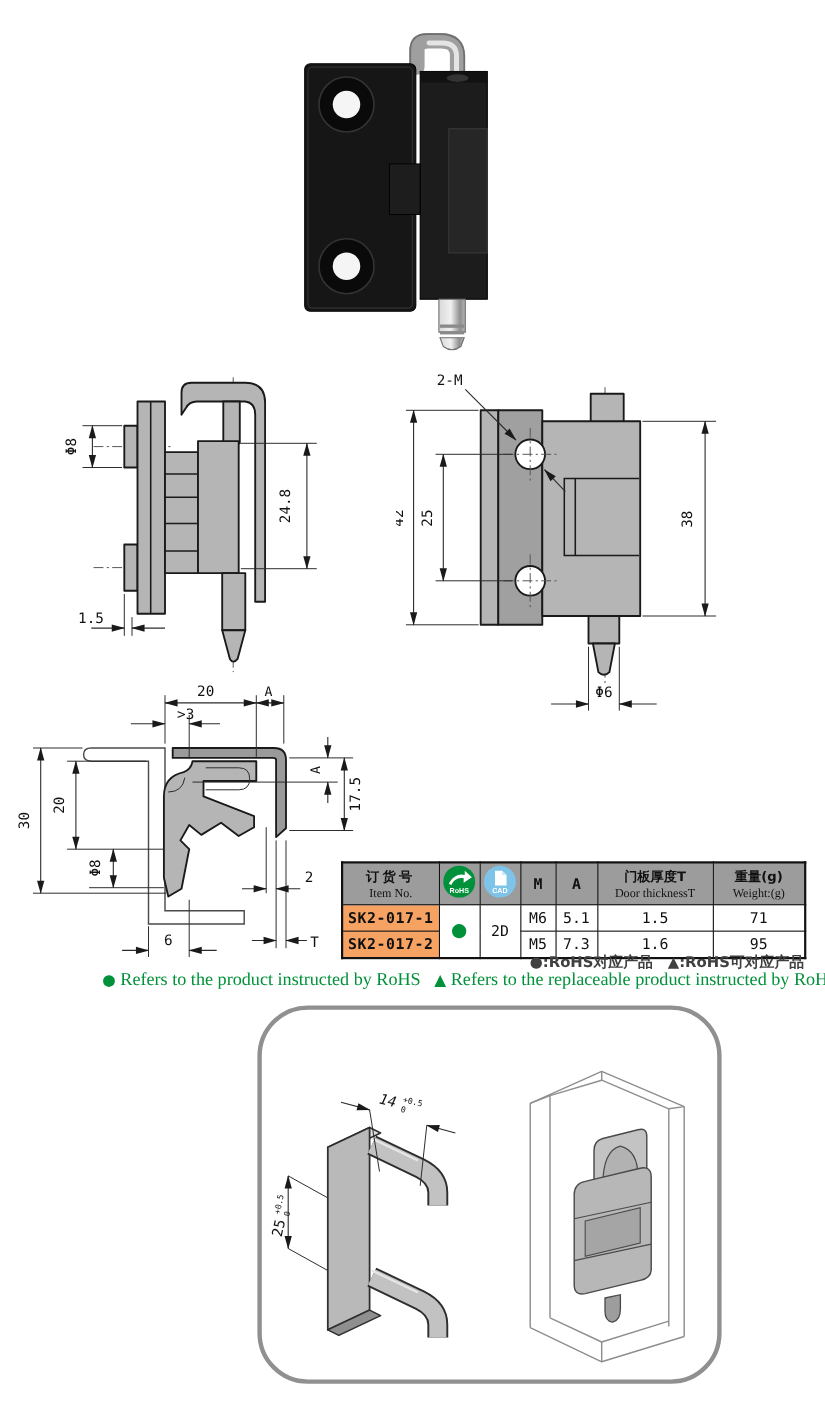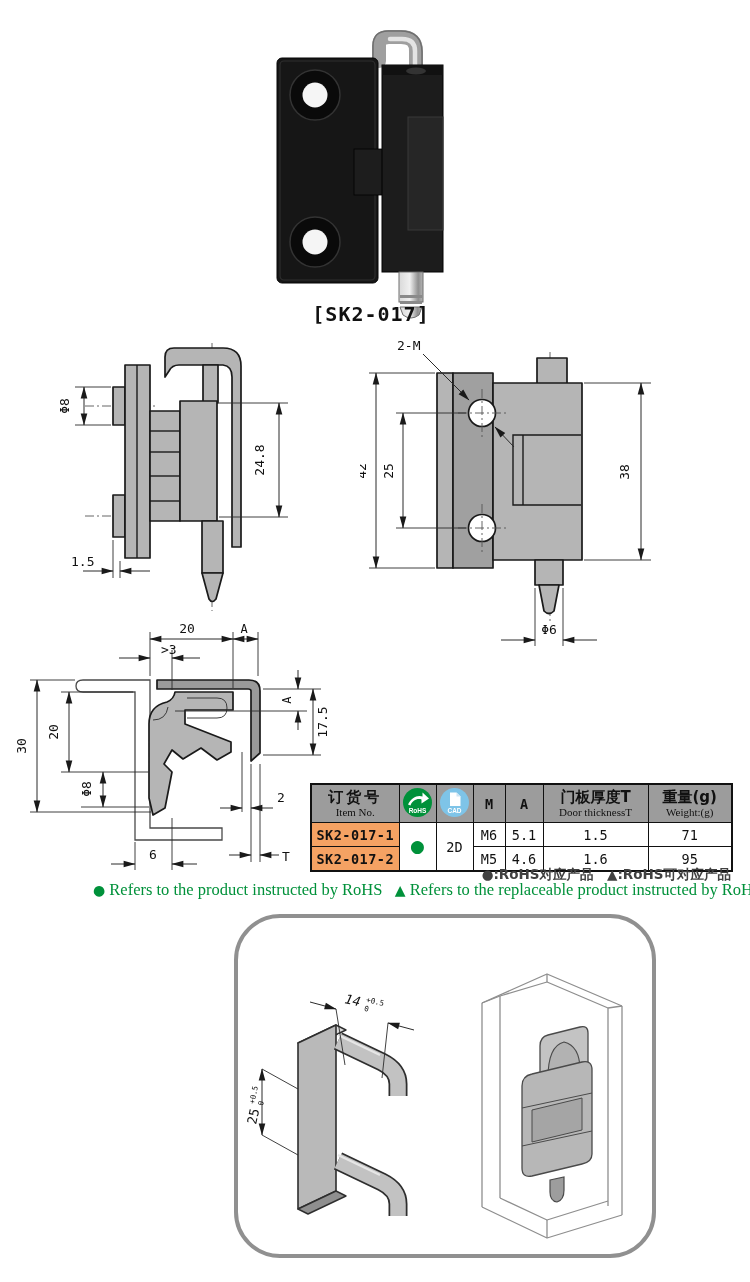--- a/index.html
+++ b/index.html
@@ -22,21 +22,21 @@
   .wire{stroke:#8e8e8e;stroke-width:1.3;fill:none;stroke-linejoin:round;}
   
   .product-label{font-family:"DejaVu Sans Mono","Liberation Mono",monospace;
       font-size:20px;font-weight:600;letter-spacing:1px;color:#111;}
   
   table.spec{border-collapse:collapse;table-layout:fixed;width:421px;}
   table.spec td,table.spec th{border:1.6px solid #111;padding:0;text-align:center;vertical-align:middle;
       font-family:"DejaVu Sans Mono","Liberation Mono",monospace;font-size:13.5px;background:#fff;}
   table.spec{border:2.5px solid #111;}
   table.spec th{background:#9c9c9c;height:37px;font-weight:bold;}
-  table.spec .cn{font-family:"DejaVu Sans","Liberation Sans",sans-serif;font-size:15px;font-weight:bold;line-height:16px;}
+  table.spec .cn{font-family:"DejaVu Sans","Liberation Sans",sans-serif;font-size:12px;font-weight:bold;line-height:16px;}
   table.spec .cn.sp{letter-spacing:3px;}
   table.spec .en{font-family:"Liberation Serif","DejaVu Serif",serif;font-size:11px;font-weight:normal;line-height:14px;}
   table.spec td{height:23px;}
   table.spec td.item{background:#f5a263;font-weight:bold;letter-spacing:0.5px;margin-left:20px;}
   .gdot{color:#00913a;font-size:17px;line-height:1;font-family:"DejaVu Sans",sans-serif;}
   .note-line{font-size:13.5px;font-weight:bold;color:#404040;text-align:right;
       font-family:"DejaVu Sans","Liberation Sans",sans-serif;}
   .legend-line{color:#00913a;font-size:16.5px;font-family:"Liberation Serif","DejaVu Serif",serif;
       white-space:nowrap;}
   .legend-line .sym{font-family:"DejaVu Sans",sans-serif;font-size:14px;}
@@ -89,21 +89,20 @@
     </g>
 
     <g>
       <rect x="133" y="247" width="24" height="30" fill="url(#silv)" stroke="#6f6f6f" stroke-width="1"></rect>
       <rect x="134" y="270" width="22" height="3" fill="#8a8a8a"></rect>
       <rect x="134" y="276" width="22" height="3" fill="#8a8a8a"></rect>
       <path d="M134,282 L156,282 L153,290 Q145,296 137,290 Z" fill="url(#silv)" stroke="#6f6f6f" stroke-width="1"></path>
     </g>
   </svg>
 
-  <div class="abs product-label" style="left:266px;top:302px;width:210px;text-align:center">[SK2-017]</div>
 
   <svg class="abs" style="left:55px;top:335px" width="300" height="290" viewBox="0 0 300 290">
 
     <line class="cline" x1="157" y1="8" x2="157" y2="276"></line>
     <line class="cline" x1="30" y1="71" x2="100" y2="71"></line>
     <line class="cline" x1="30" y1="181" x2="100" y2="181"></line>
 
     <path class="edge" d="M110,42 V22 Q110,13 119,13 H168 Q186,13 186,31 V212 H177 V42 Q177,31 168,30 H124 Q117,30 114,36 Z"></path>
     <rect class="edge" x="148" y="30" width="15" height="38"></rect>
 
@@ -341,21 +340,21 @@
       <td rowspan="2"><span class="gdot">●</span></td>
       <td rowspan="2">2D</td>
       <td>M6</td>
       <td>5.1</td>
       <td>1.5</td>
       <td>71</td>
     </tr>
     <tr>
       <td class="item">SK2-017-2</td>
       <td>M5</td>
-      <td>4.6</td>
+      <td>7.3</td>
       <td>1.6</td>
       <td>95</td>
     </tr>
   </tbody>
     </table>
 
   <div class="abs note-line" style="left:310px;top:866px;width:421px">●:RoHS对应产品　▲:RoHS可对应产品</div>
 
   <div class="abs legend-line" style="left:93px;top:880px">
     <span class="sym">●</span>

